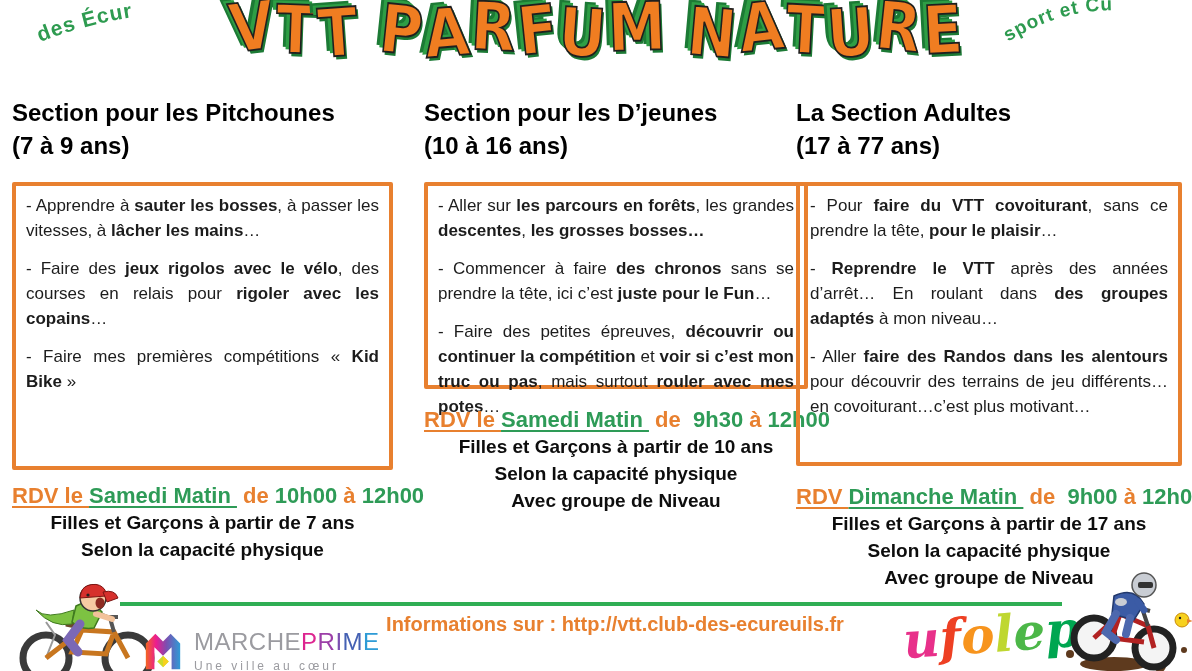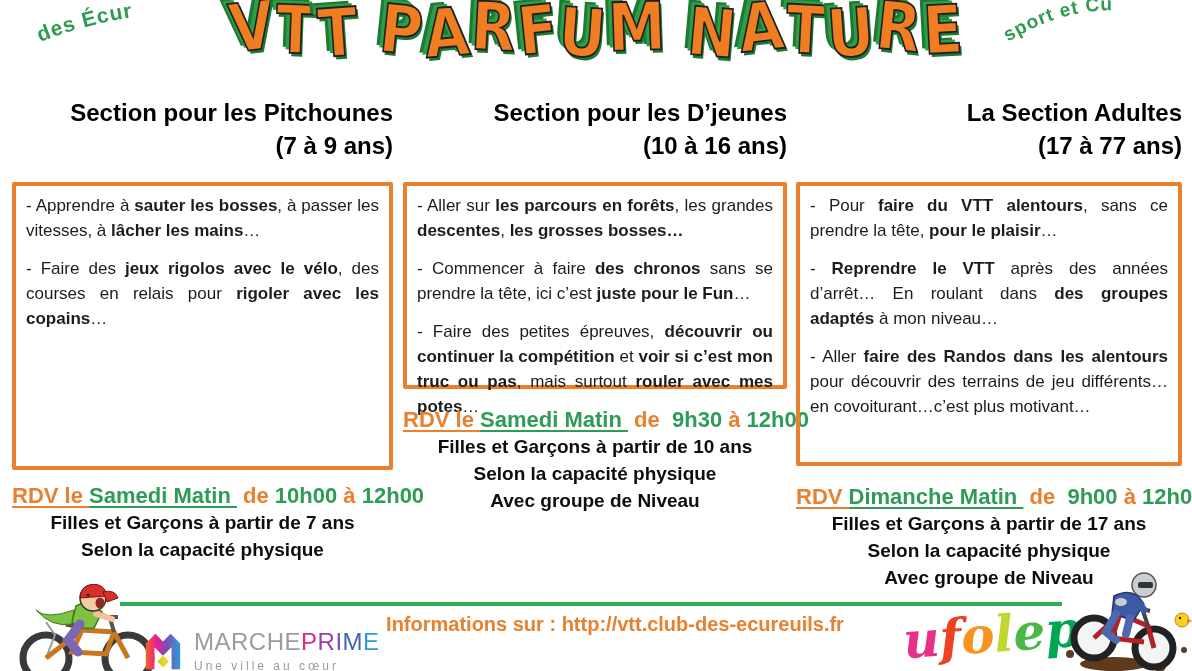--- a/index.html
+++ b/index.html
@@ -13,23 +13,23 @@
   
   .title{position:absolute;left:0;right:0;top:-4px;text-align:center;white-space:nowrap;}
   .tl{display:inline-block;font-family:"DejaVu Sans",sans-serif;font-weight:800;font-size:58px;
       color:#F07D21;-webkit-text-stroke:1.6px #1f1f1f;margin:0 1px;
       text-shadow:-4px -3px 0 #2E9E45,-7px -5px 0 #1C7A35,2px 3px 0 #1C7A35;}
   .tsp{display:inline-block;width:20px;}
 
   
   .col{position:absolute;top:96px;}
   .c1{left:12px;width:381px;}
-  .c2{left:403px;width:384px;}
+  .c2{left:424px;width:384px;}
   .c3{left:796px;width:386px;}
-  .col-header{text-align:right;font-weight:bold;font-size:24px;line-height:33px;color:#000;}
+  .col-header{text-align:left;font-weight:bold;font-size:24px;line-height:33px;color:#000;}
   .box{border:4px solid #E8802F;border-radius:2px;box-sizing:border-box;
        padding:8px 10px 4px 10px;text-align:justify;font-size:17px;line-height:1.47;}
   .c1 .box{margin-top:20px;height:288px;}
   .c2 .box{margin-top:20px;height:207px;}
   .c3 .box{margin-top:20px;height:284px;}
   .box-para{margin:0 0 13px 0;}
   .rdv{text-align:center;font-weight:bold;font-size:22px;white-space:nowrap;margin-top:13px;}
   .c2 .rdv,.c3 .rdv{margin-top:18px;}
   .rdv span{white-space:pre;}
   .orange{color:#E8802F;}
@@ -84,20 +84,21 @@
   </svg>
 
   <section class="col c1">
     <div class="col-header">
       <div>Section pour les Pitchounes</div>
       <div>(7 à 9 ans)</div>
     </div>
     <div class="box">
         <p class="box-para"><span>- Apprendre à </span><b>sauter les bosses</b><span>, à passer les vitesses, à </span><b>lâcher les mains</b><span>…</span></p>
         <p class="box-para"><span>- Faire des </span><b>jeux rigolos avec le vélo</b><span>, des courses en relais pour </span><b>rigoler avec les copains</b><span>…</span></p>
+        <p class="box-para"><span>- Faire mes premières compétitions « </span><b>Kid Bike</b><span> »</span></p>
       </div>
     <div class="rdv"><span class="orange u">RDV le </span><span class="green u">Samedi Matin </span><span class="orange"> de </span><span class="green">10h00</span><span class="orange"> à </span><span class="green">12h00</span></div>
     <div>
         <div class="note">Filles et Garçons à partir de 7 ans</div>
         <div class="note">Selon la capacité physique</div>
       </div>
   </section>
 
   <section class="col c2">
     <div class="col-header">
@@ -116,21 +117,21 @@
         <div class="note">Avec groupe de Niveau</div>
       </div>
   </section>
 
   <section class="col c3">
     <div class="col-header">
       <div>La Section Adultes</div>
       <div>(17 à 77 ans)</div>
     </div>
     <div class="box">
-        <p class="box-para"><span>- Pour </span><b>faire du VTT alentours</b><span>, sans ce prendre la tête, </span><b>pour le plaisir</b><span>…</span></p>
+        <p class="box-para"><span>- Pour </span><b>faire du VTT covoiturant</b><span>, sans ce prendre la tête, </span><b>pour le plaisir</b><span>…</span></p>
         <p class="box-para"><span>- </span><b>Reprendre le VTT</b><span> après des années d’arrêt… En roulant dans </span><b>des groupes adaptés</b><span> à mon niveau…</span></p>
         <p class="box-para"><span>- Aller </span><b>faire des Randos dans les alentours</b><span> pour découvrir des terrains de jeu différents…en covoiturant…c’est plus motivant…</span></p>
       </div>
     <div class="rdv"><span class="orange u">RDV </span><span class="green u">Dimanche Matin </span><span class="orange"> de </span><span class="green"> 9h00</span><span class="orange"> à </span><span class="green">12h00</span></div>
     <div>
         <div class="note">Filles et Garçons à partir de 17 ans</div>
         <div class="note">Selon la capacité physique</div>
         <div class="note">Avec groupe de Niveau</div>
       </div>
   </section>

